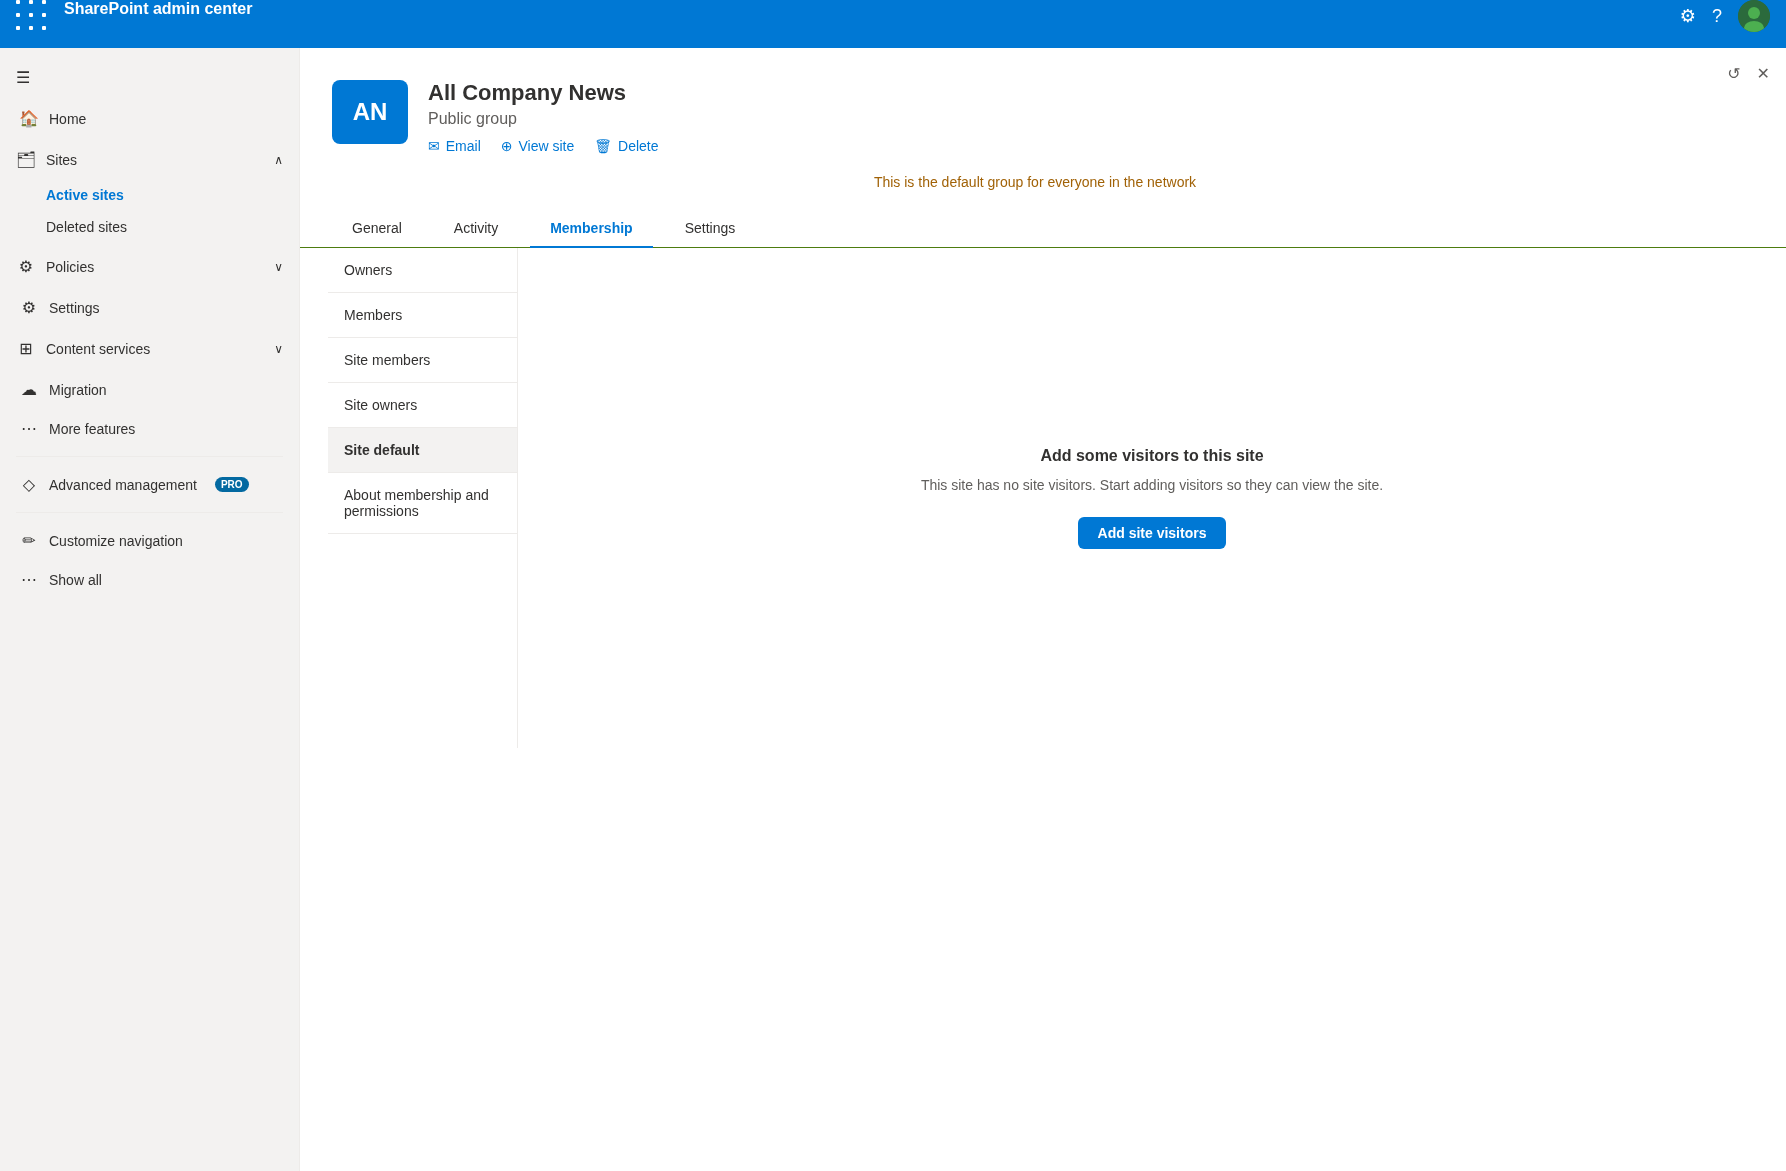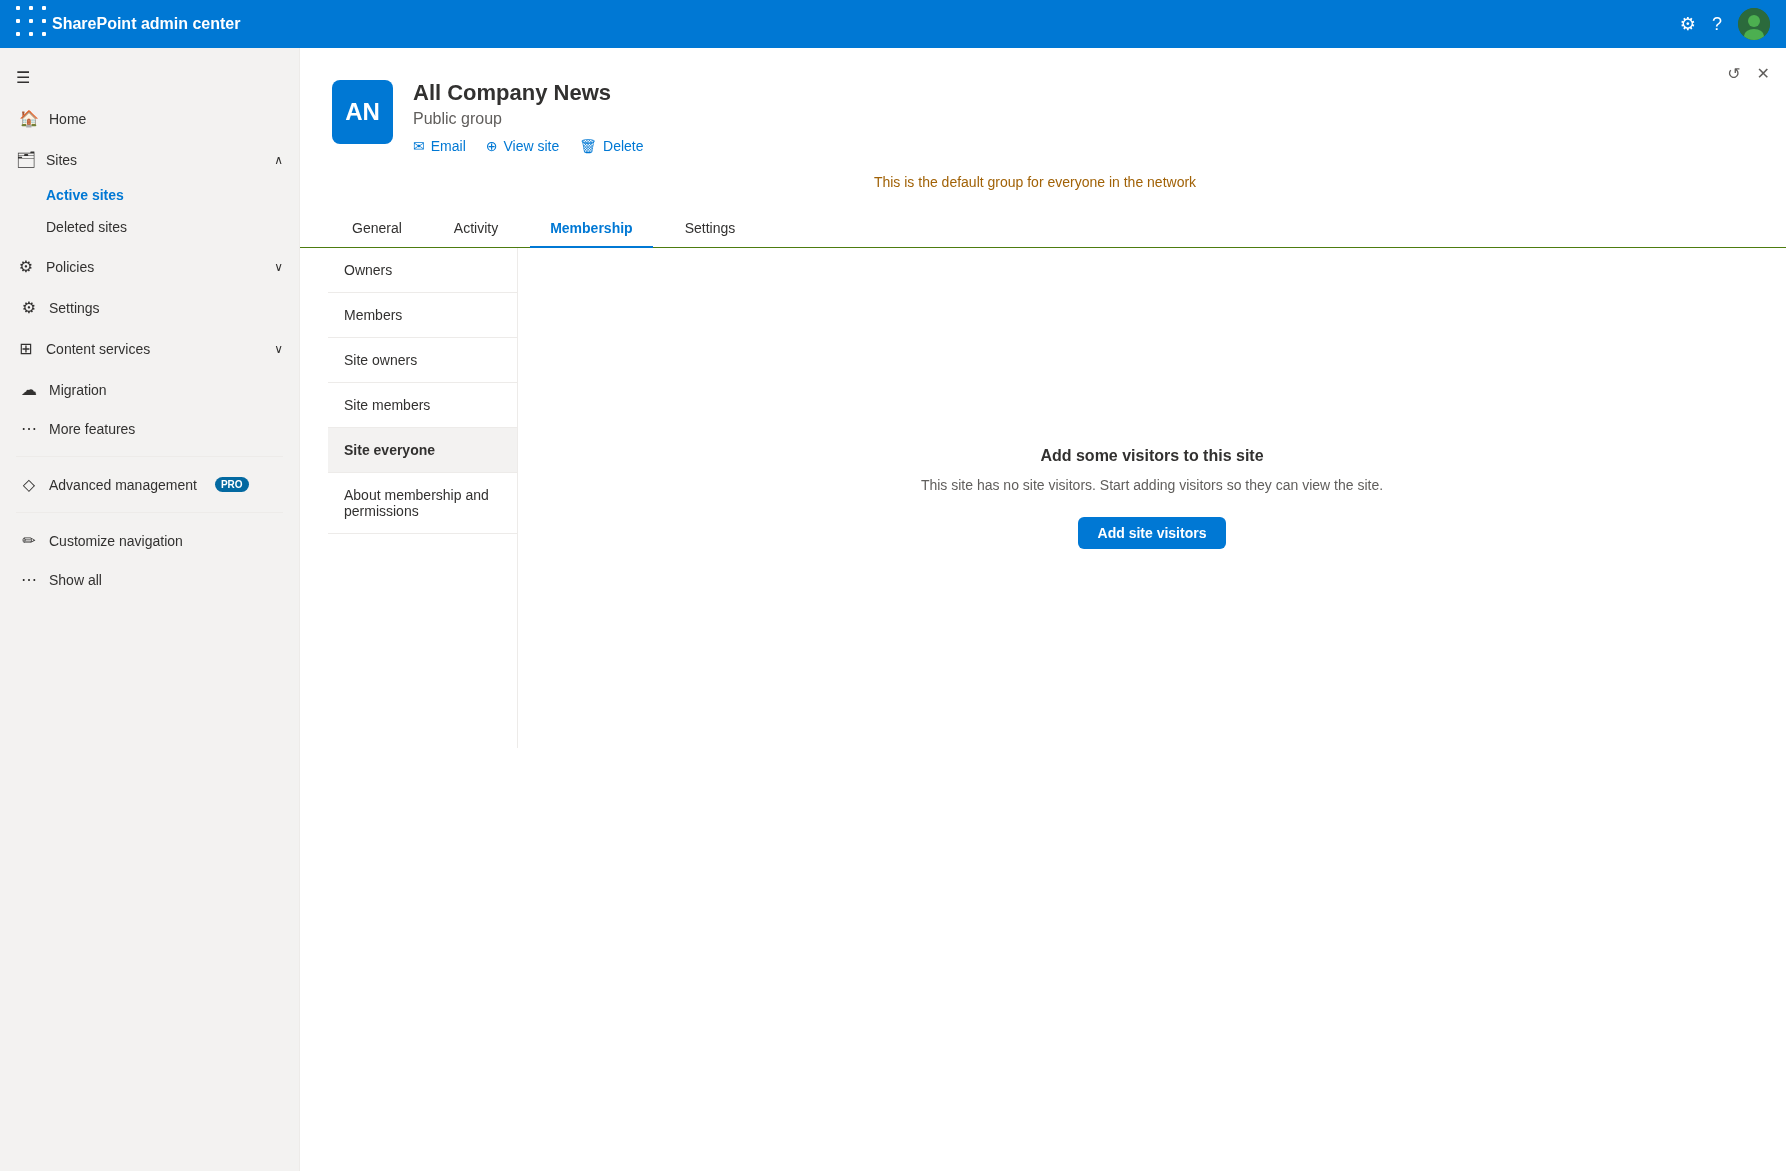--- a/index.html
+++ b/index.html
@@ -3,23 +3,23 @@
   <meta charset="utf-8">
   <style>
     * { box-sizing: border-box; margin: 0; padding: 0; }
     body { font-family: 'Segoe UI', sans-serif; background: #f3f2f1; height: 1171px; width: 1786px; overflow: hidden; }
 
     
     .topnav {
       background: #0078d4;
       height: 48px;
       display: flex;
-      align-items: center;
+      align-items: flex-start;
       padding: 0 16px;
-      gap: 0;
+      gap: 12px;
       color: white;
       position: fixed;
       top: 0; left: 0; right: 0;
       z-index: 100;
     }
     .topnav-grid { display: grid; grid-template-columns: repeat(3,10px); grid-template-rows: repeat(3,10px); gap: 3px; cursor: pointer; }
     .topnav-grid-dot { width: 4px; height: 4px; background: white; border-radius: 1px; }
     .topnav-title { font-size: 16px; font-weight: 600; color: white; flex: 1; }
     .topnav-icons { display: flex; align-items: center; gap: 16px; }
     .topnav-icon { color: white; cursor: pointer; font-size: 18px; }
@@ -58,21 +58,21 @@
 
     
     .main { flex: 1; background: white; overflow-y: auto; position: relative; }
 
     
     .panel-controls { position: absolute; top: 16px; right: 16px; display: flex; gap: 16px; }
     .panel-control-btn { background: none; border: none; cursor: pointer; font-size: 16px; color: #605e5c; }
 
     
     .site-header { padding: 32px 32px 0 32px; display: flex; align-items: flex-start; gap: 20px; }
-    .site-avatar { width: 61px; height: 64px; background: #0078d4; border-radius: 8px; display: flex; align-items: center; justify-content: center; font-size: 24px; font-weight: 700; color: white; flex-shrink: 0; }
+    .site-avatar { width: 76px; height: 64px; background: #0078d4; border-radius: 8px; display: flex; align-items: center; justify-content: center; font-size: 24px; font-weight: 700; color: white; flex-shrink: 0; }
     .site-info { flex: 1; }
     .site-name { font-size: 22px; font-weight: 600; color: #323130; }
     .site-type { font-size: 16px; color: #605e5c; margin-top: 4px; }
     .site-actions { display: flex; gap: 20px; margin-top: 10px; align-items: center; }
     .site-action-btn { display: flex; align-items: center; gap: 6px; background: none; border: none; cursor: pointer; font-size: 14px; color: #0078d4; }
     .site-action-icon { font-size: 14px; }
 
     
     .site-description { padding: 20px 32px 0 16px; font-size: 14px; color: #a16207; text-align: center; }
 
@@ -257,27 +257,27 @@
     <div class="membership-layout">
 
       <nav class="membership-nav">
         <div class="membership-nav-item">
           <span>Owners</span>
         </div>
         <div class="membership-nav-item">
           <span>Members</span>
         </div>
         <div class="membership-nav-item">
+          <span>Site members</span>
+        </div>
+        <div class="membership-nav-item">
           <span>Site owners</span>
         </div>
-        <div class="membership-nav-item">
-          <span>Site members</span>
-        </div>
         <div class="membership-nav-item active">
-          <span>Site everyone</span>
+          <span>Site default</span>
         </div>
         <div class="membership-nav-item">
           <span>About membership and permissions</span>
         </div>
       </nav>
 
       <div class="membership-content">
         <div class="empty-title">Add some visitors to this site</div>
         <div class="empty-desc">This site has no site visitors. Start adding visitors so they can view the site.</div>
         <button class="add-btn">Add site visitors</button>

